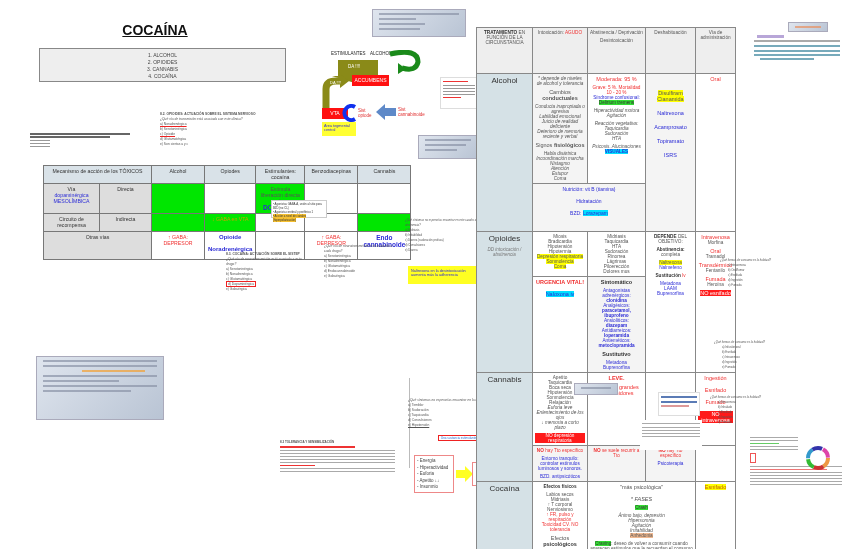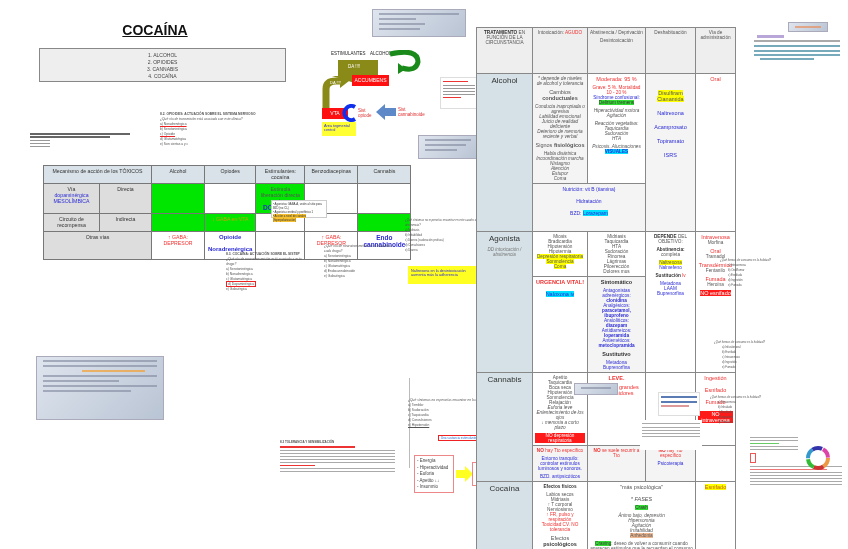--- a/index.html
+++ b/index.html
@@ -289,21 +289,21 @@
   </tr>
   <tr style="height:48px">
     <td class="cell" colspan="2" style="font-size:5px">
       <span class="blue">Nutrición: vit B (tiamina)</span>
       <span class="sp blue" style="margin-top:6px">Hidratación</span>
       <span class="sp" style="margin-top:6px"><span class="blue">BZD: </span><span class="cy" style="color:#2b2bd6">Lorazepam</span></span>
     </td>
   </tr>
 
   <tr style="height:38px">
-    <td class="rowhd" rowspan="2"><span>Agonista</span><small>DD intoxicación / abstinencia</small></td>
+    <td class="rowhd" rowspan="2"><span>Opioides</span><small>DD intoxicación / abstinencia</small></td>
     <td style="background:#fff">
       <span style="display:block">Miosis</span>
       <span style="display:block">Bradicardia</span>
       <span style="display:block">Hipotensión</span>
       <span style="display:block">Hipotermia</span>
       <span class="yl">Depresión respiratoria</span><br>
       <span class="yl">Somnolencia</span><br>
       <span class="yl">Coma</span>
     </td>
     <td style="background:#fff">

